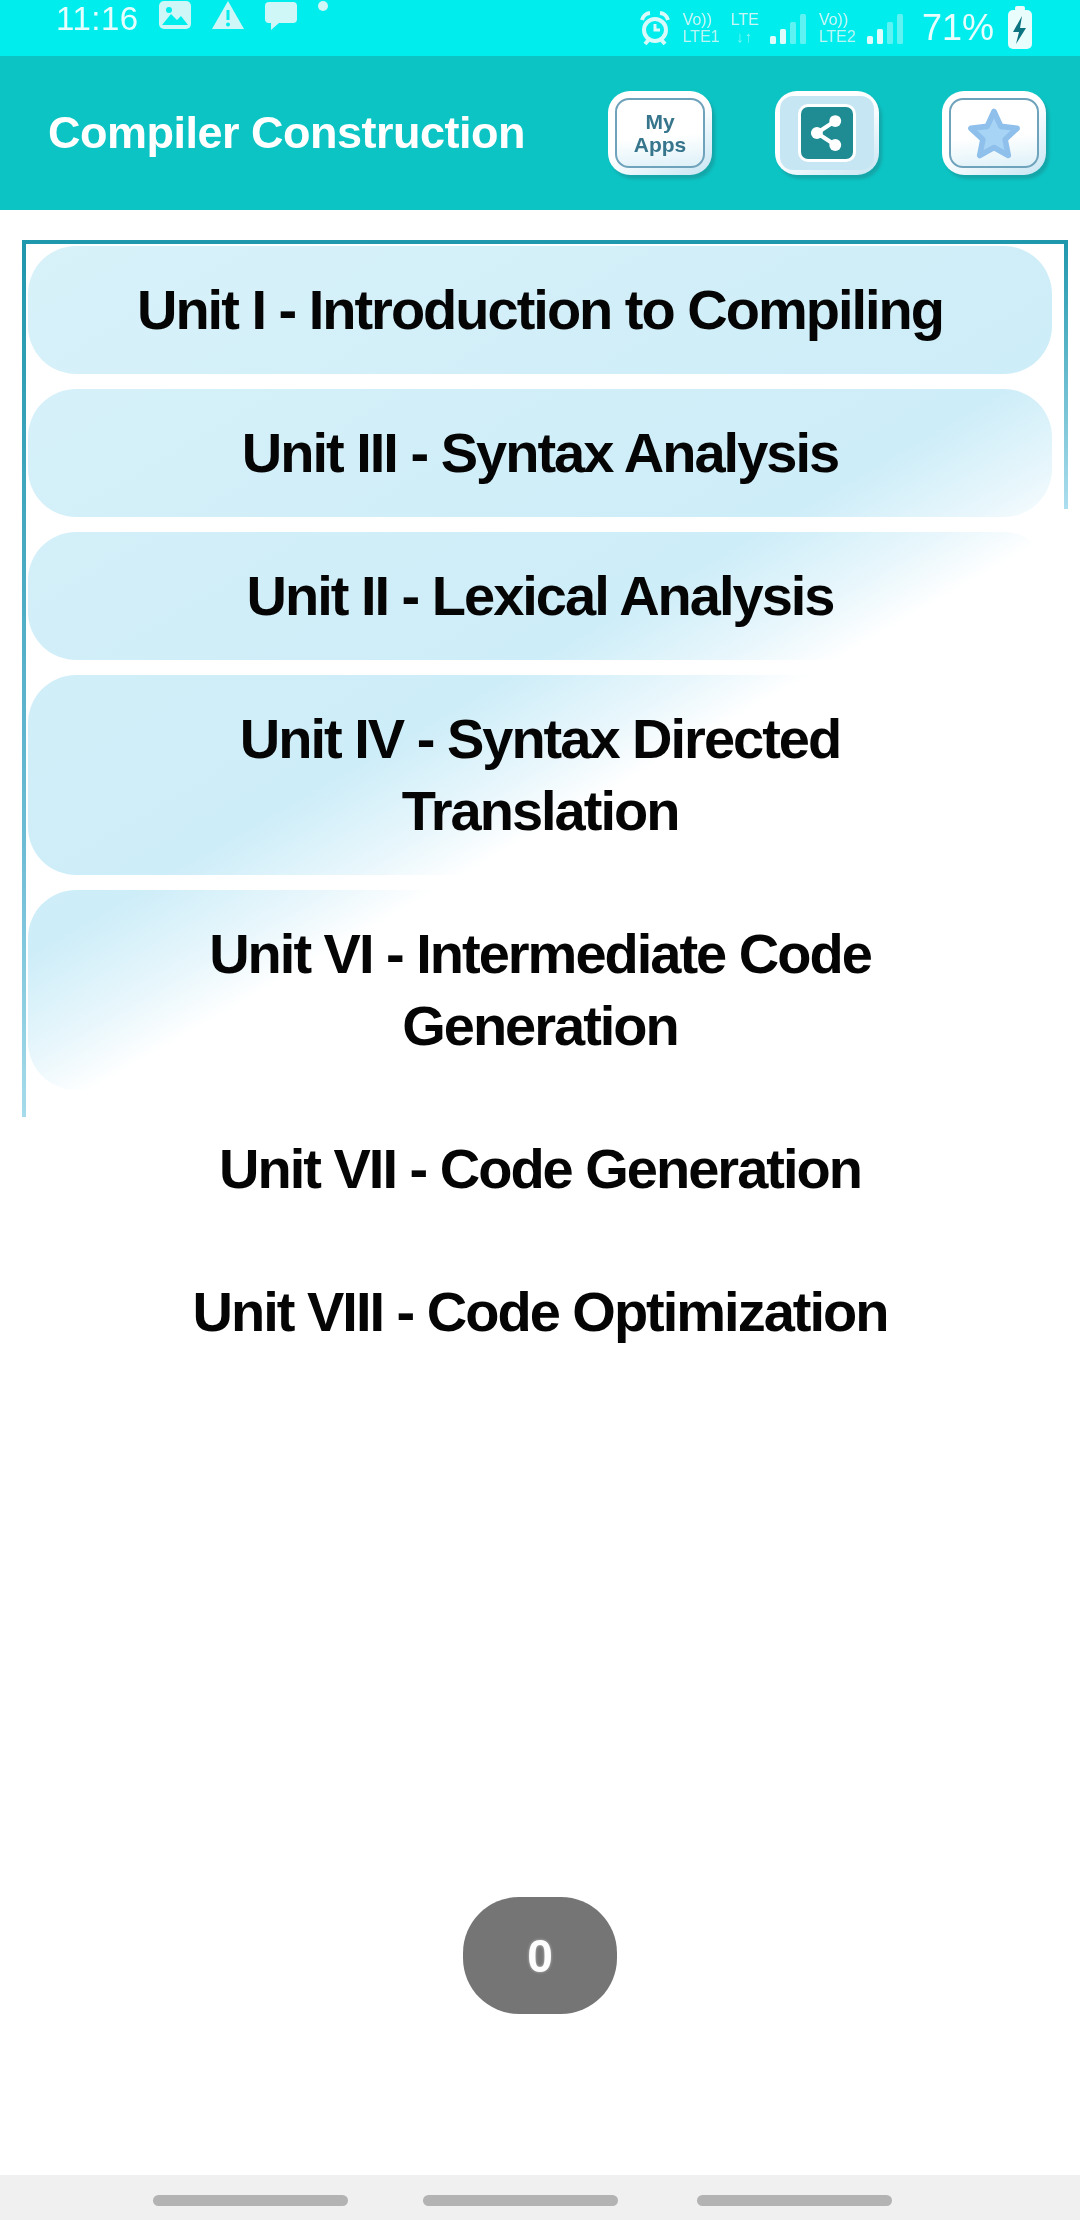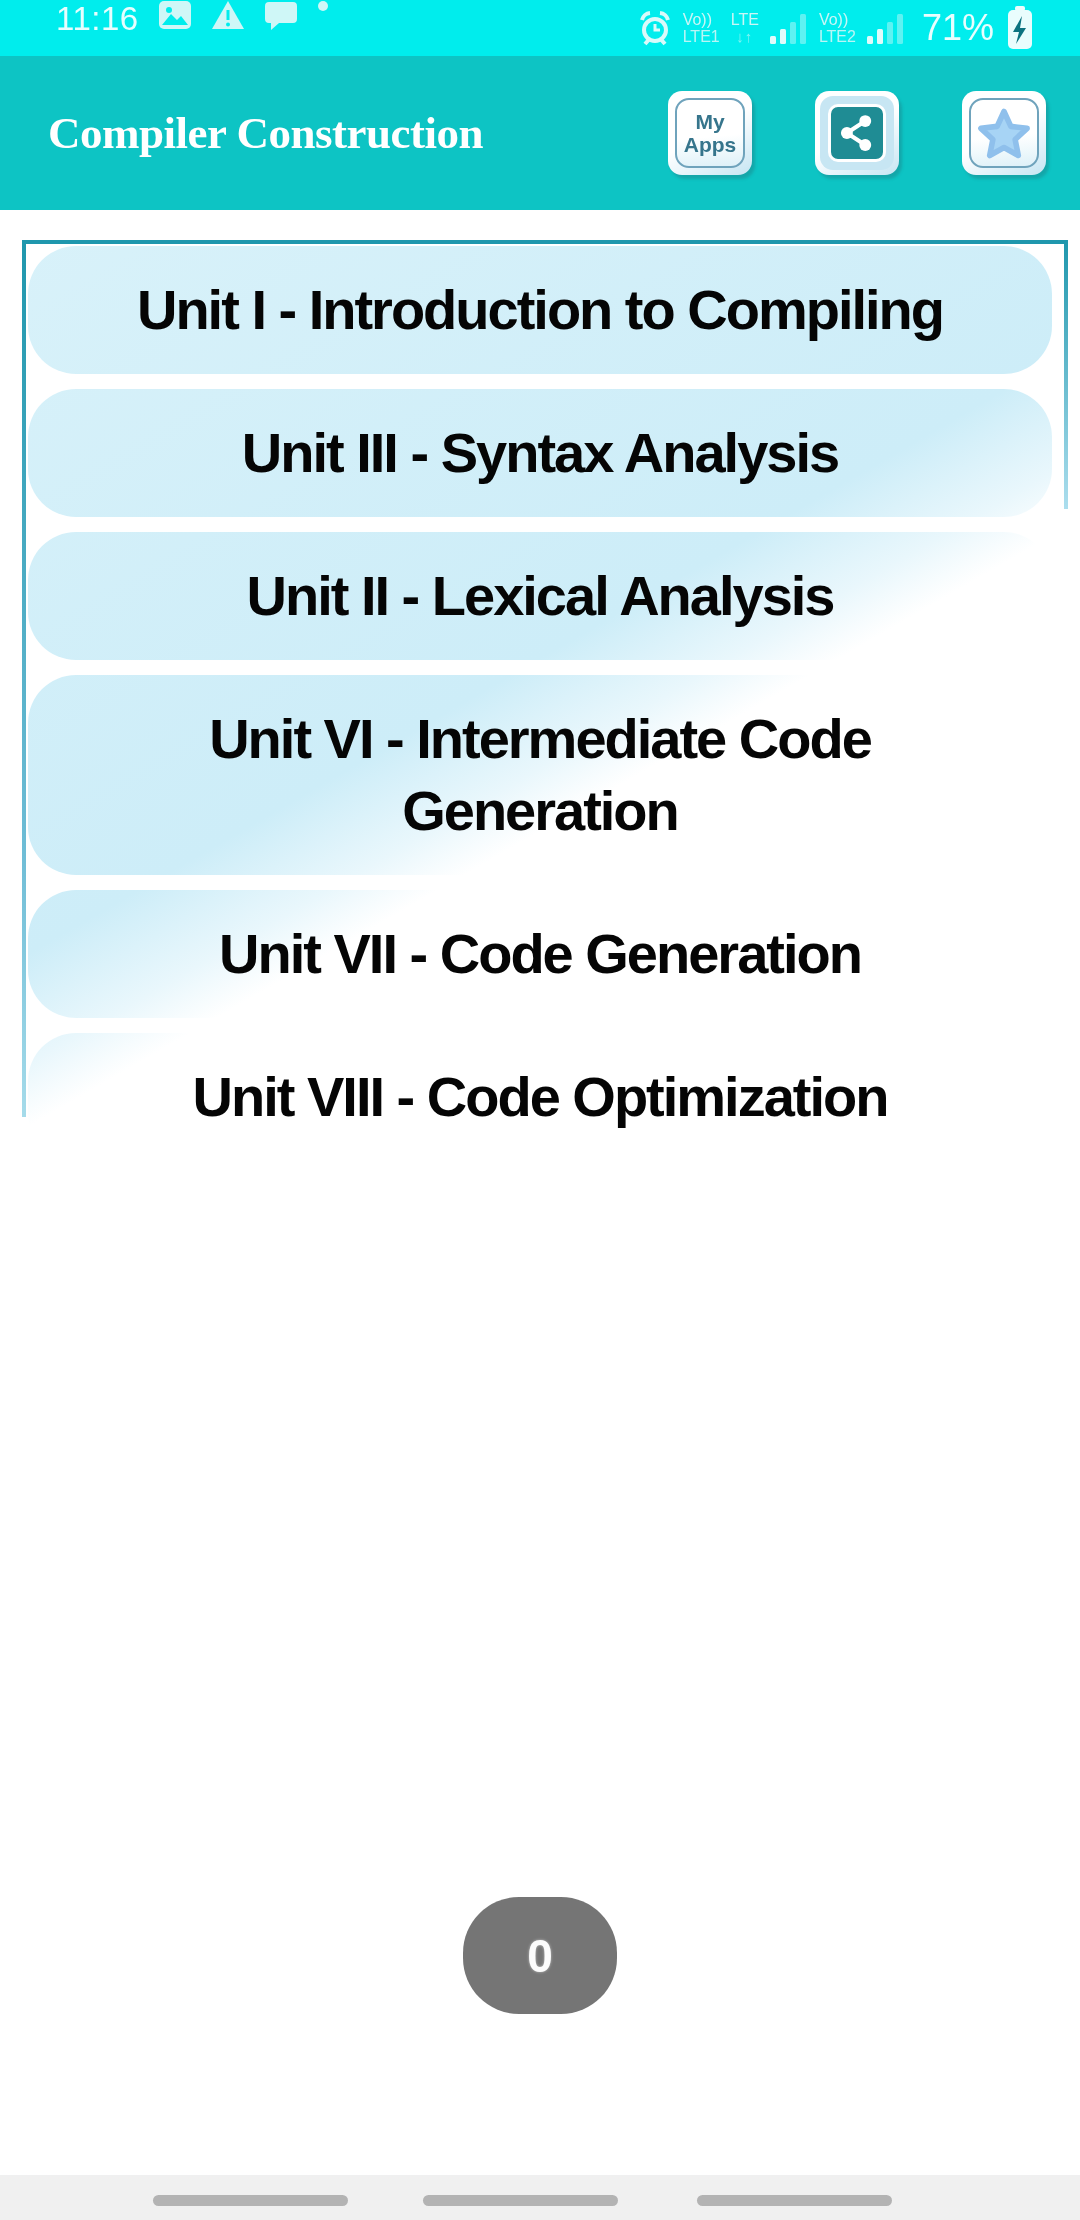--- a/index.html
+++ b/index.html
@@ -19,24 +19,24 @@
     line-height:17px; font-size:16px; color:#C9F6F6; }
   .stack .l2 { opacity:.92; }
   .stack.center { align-items:center; }
   .arrows { font-size:15px; opacity:.65; letter-spacing:1px; }
   .battery-pct { font-size:36px; color:#E8FEFE; margin-left:6px; }
 
   
   .app-bar { position:absolute; left:0; top:56px; width:1080px; height:154px;
     background:#0DC4C4; display:flex; align-items:center; }
   .app-title { margin-left:48px; font-size:45px; font-weight:bold; color:#FFFFFF;
-    letter-spacing:-0.5px; flex:1;font-family:Liberation Serif, serif; }
+    letter-spacing:-0.5px; flex:1; }
   .tile-row { display:flex; gap:63px; margin-right:34px; }
-  .tile { position:relative; width:84px; height:84px; background:#FFFFFF;
-    border-radius:14px; box-shadow:3px 4px 3px rgba(40,90,100,0.28);
+  .tile { position:relative; width:104px; height:84px; background:#FFFFFF;
+    border-radius:22px; box-shadow:3px 4px 3px rgba(40,90,100,0.28);
     background-image:linear-gradient(150deg,#ffffff 48%,#e4f3fa 72%,#c6e5f2 100%);padding-left:26px; }
   .tile-outline { position:absolute; left:7px; top:7px; right:7px; bottom:7px;
     border:2.5px solid #6FA3BC; border-radius:14px;
     background-image:linear-gradient(175deg,#ffffff 55%,#f0f9fc 75%,#ddf0f8 100%);
     display:flex; align-items:center; justify-content:center; }
   .myapps-text { font-size:21px; line-height:23px; font-weight:bold; color:#36758C;
     text-align:center; white-space:pre-line; }
   .share-frame { position:absolute; left:5px; top:5px; right:5px; bottom:5px;
     border-radius:13px; background:#C7E6F3;
     display:flex; align-items:center; justify-content:center; }
@@ -202,20 +202,24 @@
       <div class="unit-card">
         <span class="unit-label">Unit I - Introduction to Compiling</span>
       </div>
       <div class="unit-card">
         <span class="unit-label">Unit III - Syntax Analysis</span>
       </div>
       <div class="unit-card">
         <span class="unit-label">Unit II - Lexical Analysis</span>
       </div>
       <div class="unit-card">
+        <span class="unit-label">Unit IV - Syntax Directed
+Translation</span>
+      </div>
+      <div class="unit-card">
         <span class="unit-label">Unit VI - Intermediate Code
 Generation</span>
       </div>
       <div class="unit-card">
         <span class="unit-label">Unit VII - Code Generation</span>
       </div>
       <div class="unit-card">
         <span class="unit-label">Unit VIII - Code Optimization</span>
       </div>
     </div>

